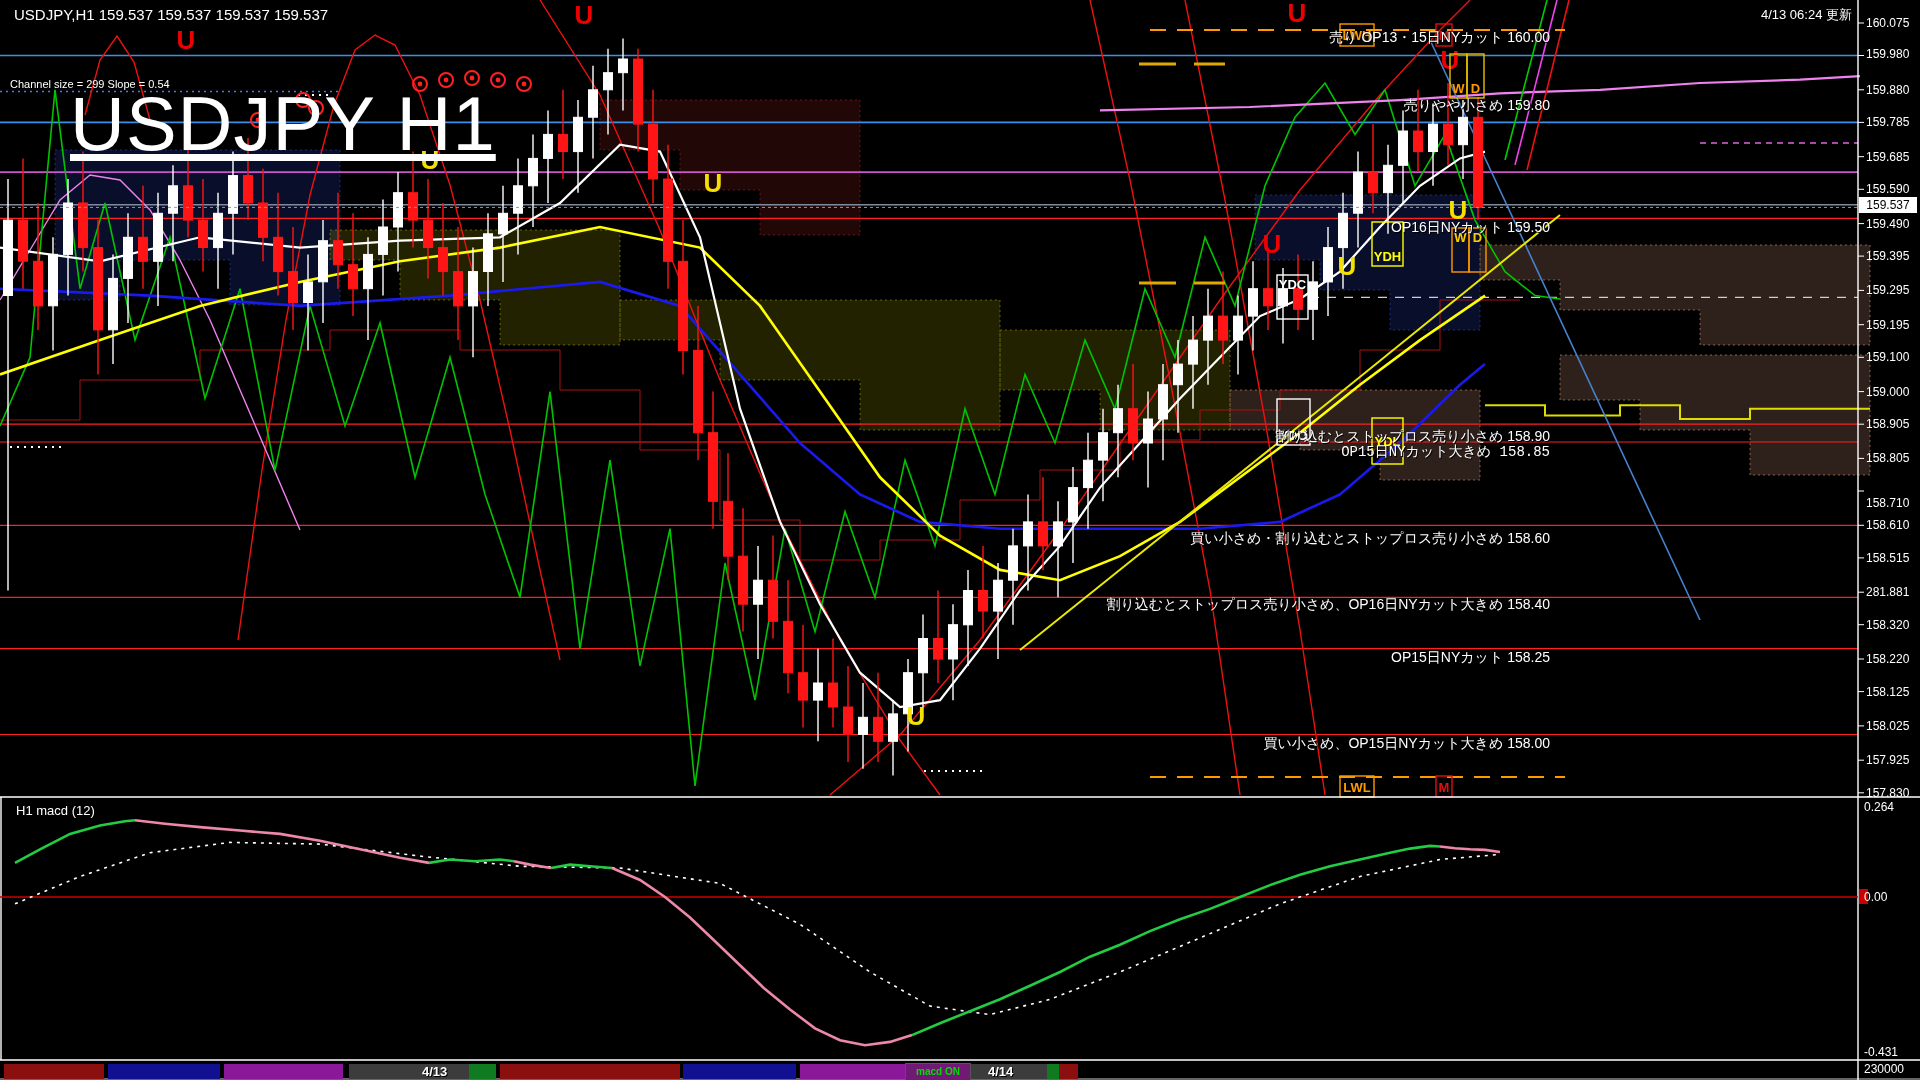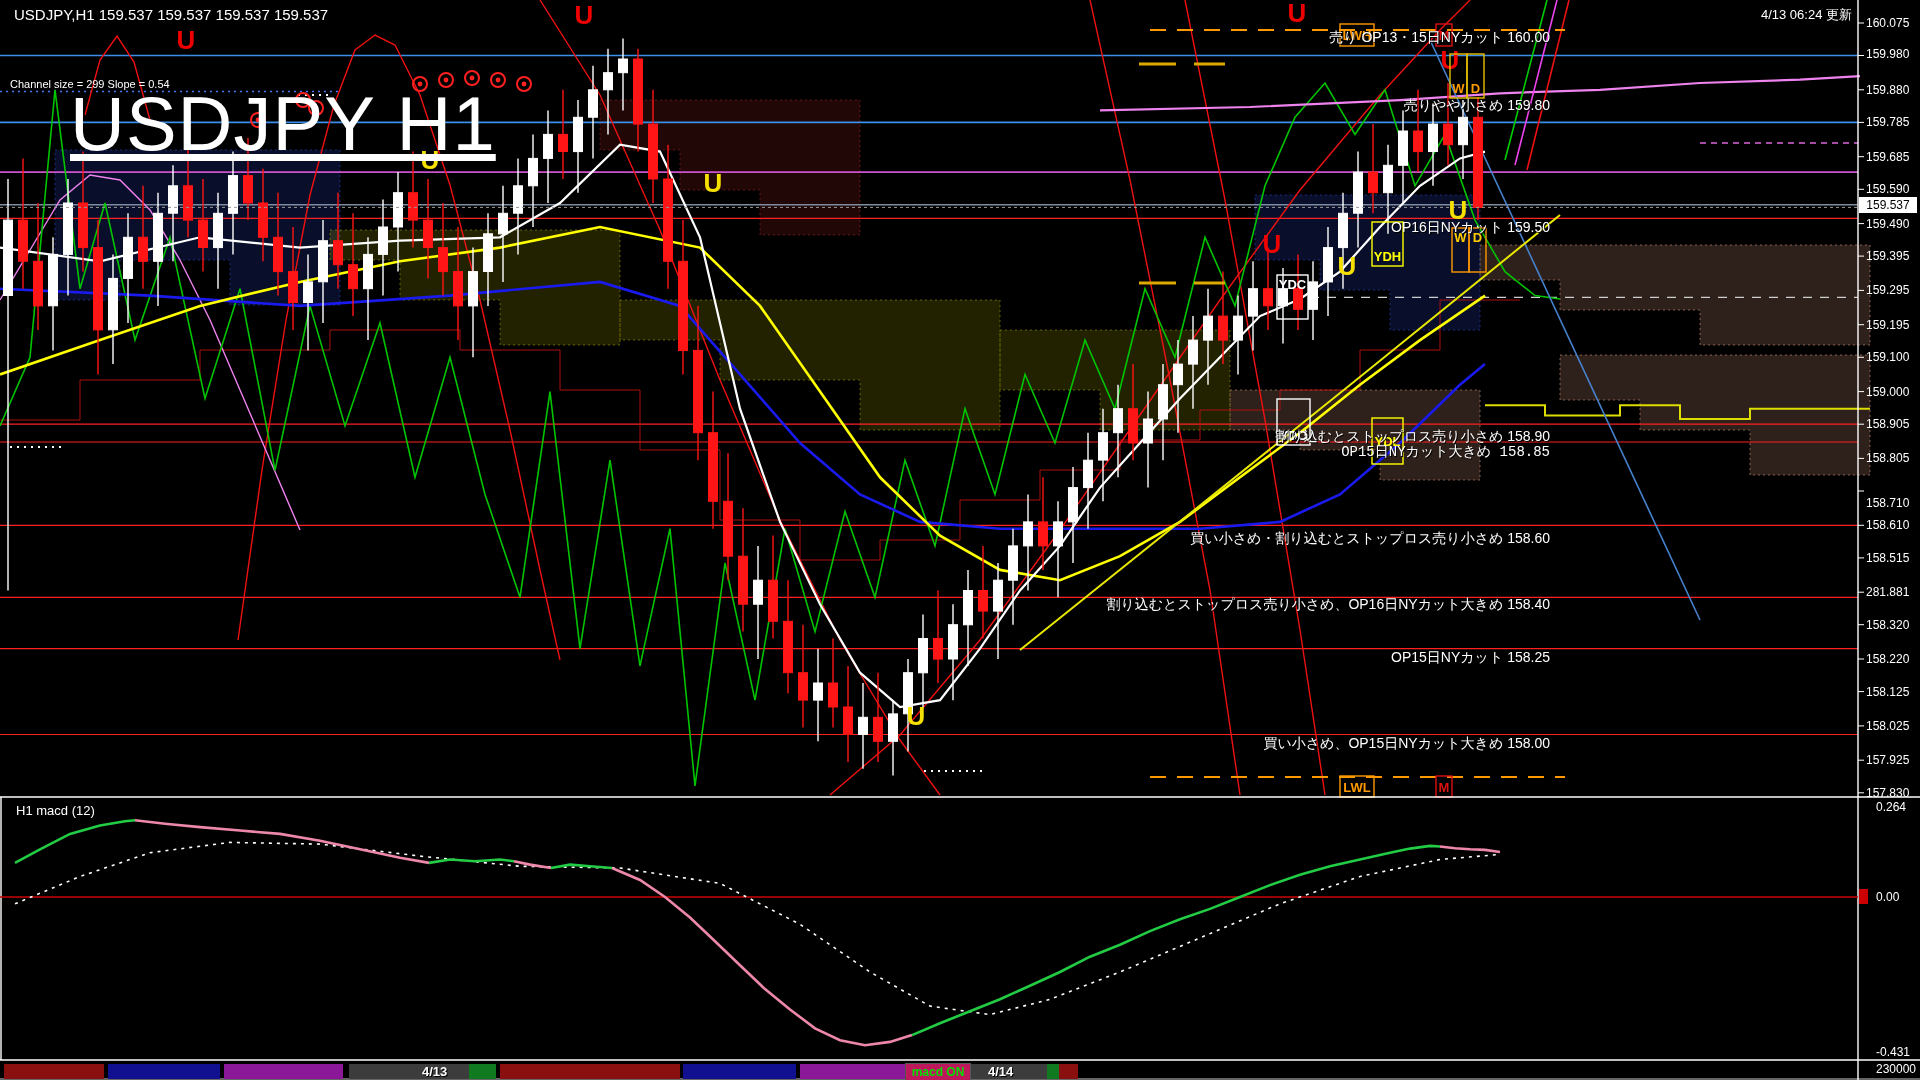--- a/index.html
+++ b/index.html
@@ -9,23 +9,23 @@
   .ov{position:absolute;white-space:nowrap;}
   .symline{left:14px;top:6px;color:#fff;font-size:15px;}
   .updated{right:68px;top:6px;color:#fff;font-size:13px;}
   .chaninfo{left:10px;top:78px;color:#fff;font-size:11px;}
   .watermark{left:70px;top:80px;color:#fff;font-size:76px;letter-spacing:1px;text-decoration:underline;}
   .axis-label{position:absolute;left:1866px;color:#fff;font-size:12px;}
   .ann{position:absolute;right:370px;color:#fff;font-size:14px;text-shadow:1px 1px 0 #000;}
   .badge{position:absolute;left:1859px;width:58px;height:16px;background:#fff;color:#000;
          font-size:12px;text-align:center;line-height:16px;}
   .macd-lab{left:16px;top:803px;color:#fff;font-size:13px;}
-  .m-val{position:absolute;left:1864px;color:#fff;font-size:12px;margin-left:12px;}
-  .macd-btn{left:905px;top:1063px;width:64px;height:16px;background:#be185d;color:#00dd00;
-            font-size:12px;font-weight:bold;text-align:center;line-height:16px;border:1px solid #555;}
+  .m-val{position:absolute;left:1864px;color:#fff;font-size:12px;}
+  .macd-btn{left:905px;top:1063px;width:64px;height:16px;background:#701a75;color:#00dd00;
+            font-size:10px;font-weight:bold;text-align:center;line-height:16px;border:1px solid #555;}
   .tl-date{position:absolute;top:1064px;color:#fff;font-size:13px;font-weight:bold;text-shadow:1px 1px 0 #000;}
 </style>
 </head>
 <body>
 
 <div id="app">
   <svg id="chart-svg" width="1920" height="1080">
       <polygon points="55,150 340,150 340,305 230,305 230,260 120,260 120,300 55,300" fill="#2b4bd0" fill-opacity="0.2" stroke="#2b4bd0" stroke-opacity="0.55" stroke-dasharray="2,3"></polygon>
       <polygon points="1255,195 1480,195 1480,330 1390,330 1390,290 1320,290 1320,260 1255,260" fill="#2b4bd0" fill-opacity="0.2" stroke="#2b4bd0" stroke-opacity="0.55" stroke-dasharray="2,3"></polygon>
       <polygon points="600,100 860,100 860,235 760,235 760,190 680,190 680,150 600,150" fill="#aa2222" fill-opacity="0.2" stroke="#aa2222" stroke-opacity="0.55" stroke-dasharray="2,3"></polygon>

